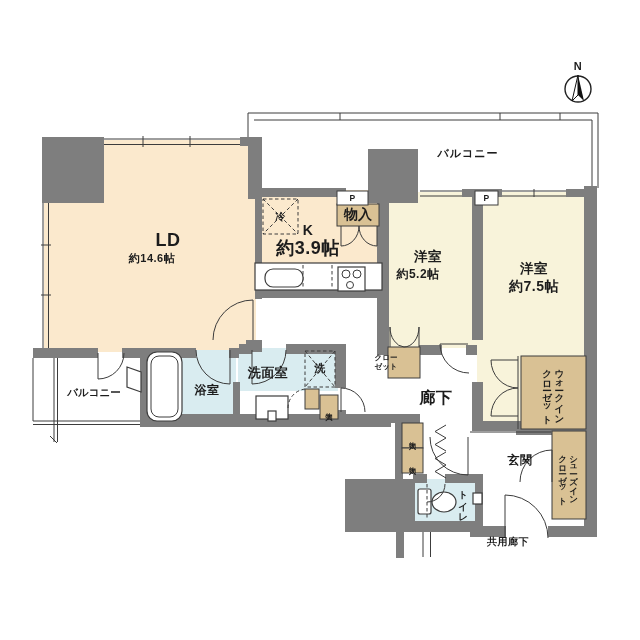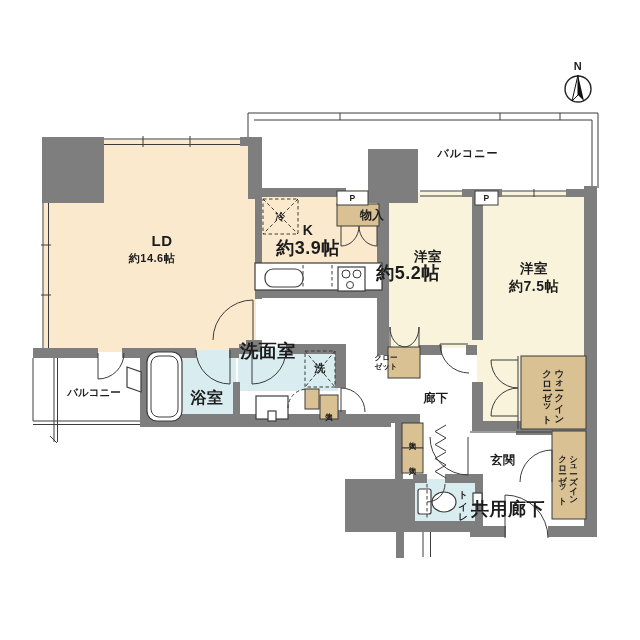--- a/index.html
+++ b/index.html
@@ -163,40 +163,40 @@
     <path class="door" d="M446,425 L435,431.5 L446,438 L435,444.5 L446,451 M446,452 L435,458.5 L446,465 L435,471.5 L446,478"></path>
   </g>
 
   <g>
     <circle cx="578" cy="89" r="13" fill="#fff" stroke="#222" stroke-width="1.4"></circle>
     <polygon points="578,75 584,101 578,95" fill="#111"></polygon>
     <polygon points="578,75 572,101 578,95" fill="#fff" stroke="#111" stroke-width="1"></polygon>
   </g>
 </svg>
 
-  <div class="lbl" style="left:162px;top:241px;font-size:15px">LD</div>
+  <div class="lbl" style="left:168px;top:241px;font-size:18px">LD</div>
   <div class="lbl" style="left:152px;top:259px;font-size:11px">約14.6帖</div>
   <div class="lbl" style="left:308px;top:231px;font-size:14px">K</div>
   <div class="lbl" style="left:308px;top:249px;font-size:18px">約3.9帖</div>
   <div class="lbl" style="left:428px;top:257px;font-size:13.5px">洋室</div>
-  <div class="lbl" style="left:408px;top:274px;font-size:18px">約5.2帖</div>
+  <div class="lbl" style="left:418px;top:274px;font-size:12px">約5.2帖</div>
   <div class="lbl" style="left:534px;top:269px;font-size:13.5px">洋室</div>
   <div class="lbl" style="left:534px;top:287px;font-size:14px">約7.5帖</div>
   <div class="lbl" style="left:468px;top:154px;font-size:11px;letter-spacing:1px">バルコニー</div>
   <div class="lbl" style="left:94px;top:392px;font-size:10.5px;letter-spacing:0">バルコニー</div>
-  <div class="lbl" style="left:207px;top:398px;font-size:16px">浴室</div>
-  <div class="lbl" style="left:268px;top:352px;font-size:18px">洗面室</div>
+  <div class="lbl" style="left:207px;top:390px;font-size:12px">浴室</div>
+  <div class="lbl" style="left:268px;top:373px;font-size:13px">洗面室</div>
   <div class="lbl" style="left:320px;top:369px;font-size:11px">洗</div>
   <div class="lbl" style="left:280.5px;top:216.5px;font-size:10px">冷</div>
-  <div class="lbl" style="left:436px;top:398px;font-size:12px">廊下</div>
-  <div class="lbl" style="left:503px;top:460px;font-size:12px">玄関</div>
-  <div class="lbl" style="left:508px;top:510px;font-size:18px">共用廊下</div>
+  <div class="lbl" style="left:436px;top:398px;font-size:16px">廊下</div>
+  <div class="lbl" style="left:520px;top:460px;font-size:12px">玄関</div>
+  <div class="lbl" style="left:508px;top:542px;font-size:10px">共用廊下</div>
   <div class="lbl" style="left:386px;top:362px;font-size:7.5px;letter-spacing:0">クロー
 ゼット</div>
-  <div class="lbl" style="left:372px;top:215px;font-size:12px;letter-spacing:0">物入</div>
+  <div class="lbl" style="left:358px;top:215px;font-size:14px;letter-spacing:0">物入</div>
   <div class="lbl v" style="left:329px;top:407px;font-size:7px;letter-spacing:0">物入</div>
   <div class="lbl v" style="left:412.5px;top:436px;font-size:7px;letter-spacing:0">物入</div>
   <div class="lbl v" style="left:412.5px;top:461px;font-size:7px;letter-spacing:0">物入</div>
   <div class="lbl" style="left:352.5px;top:198px;font-size:8.5px">P</div>
   <div class="lbl" style="left:486.5px;top:198px;font-size:8.5px">P</div>
   <div class="lbl v" style="left:553px;top:391px;font-size:9.5px;letter-spacing:.5px">ウォークイン
 クローゼット</div>
   <div class="lbl v" style="left:568px;top:475px;font-size:8.5px;letter-spacing:.5px">シューズイン
 クローゼット</div>
   <div class="lbl v" style="left:463px;top:501px;font-size:9.5px;letter-spacing:1px">トイレ</div>

